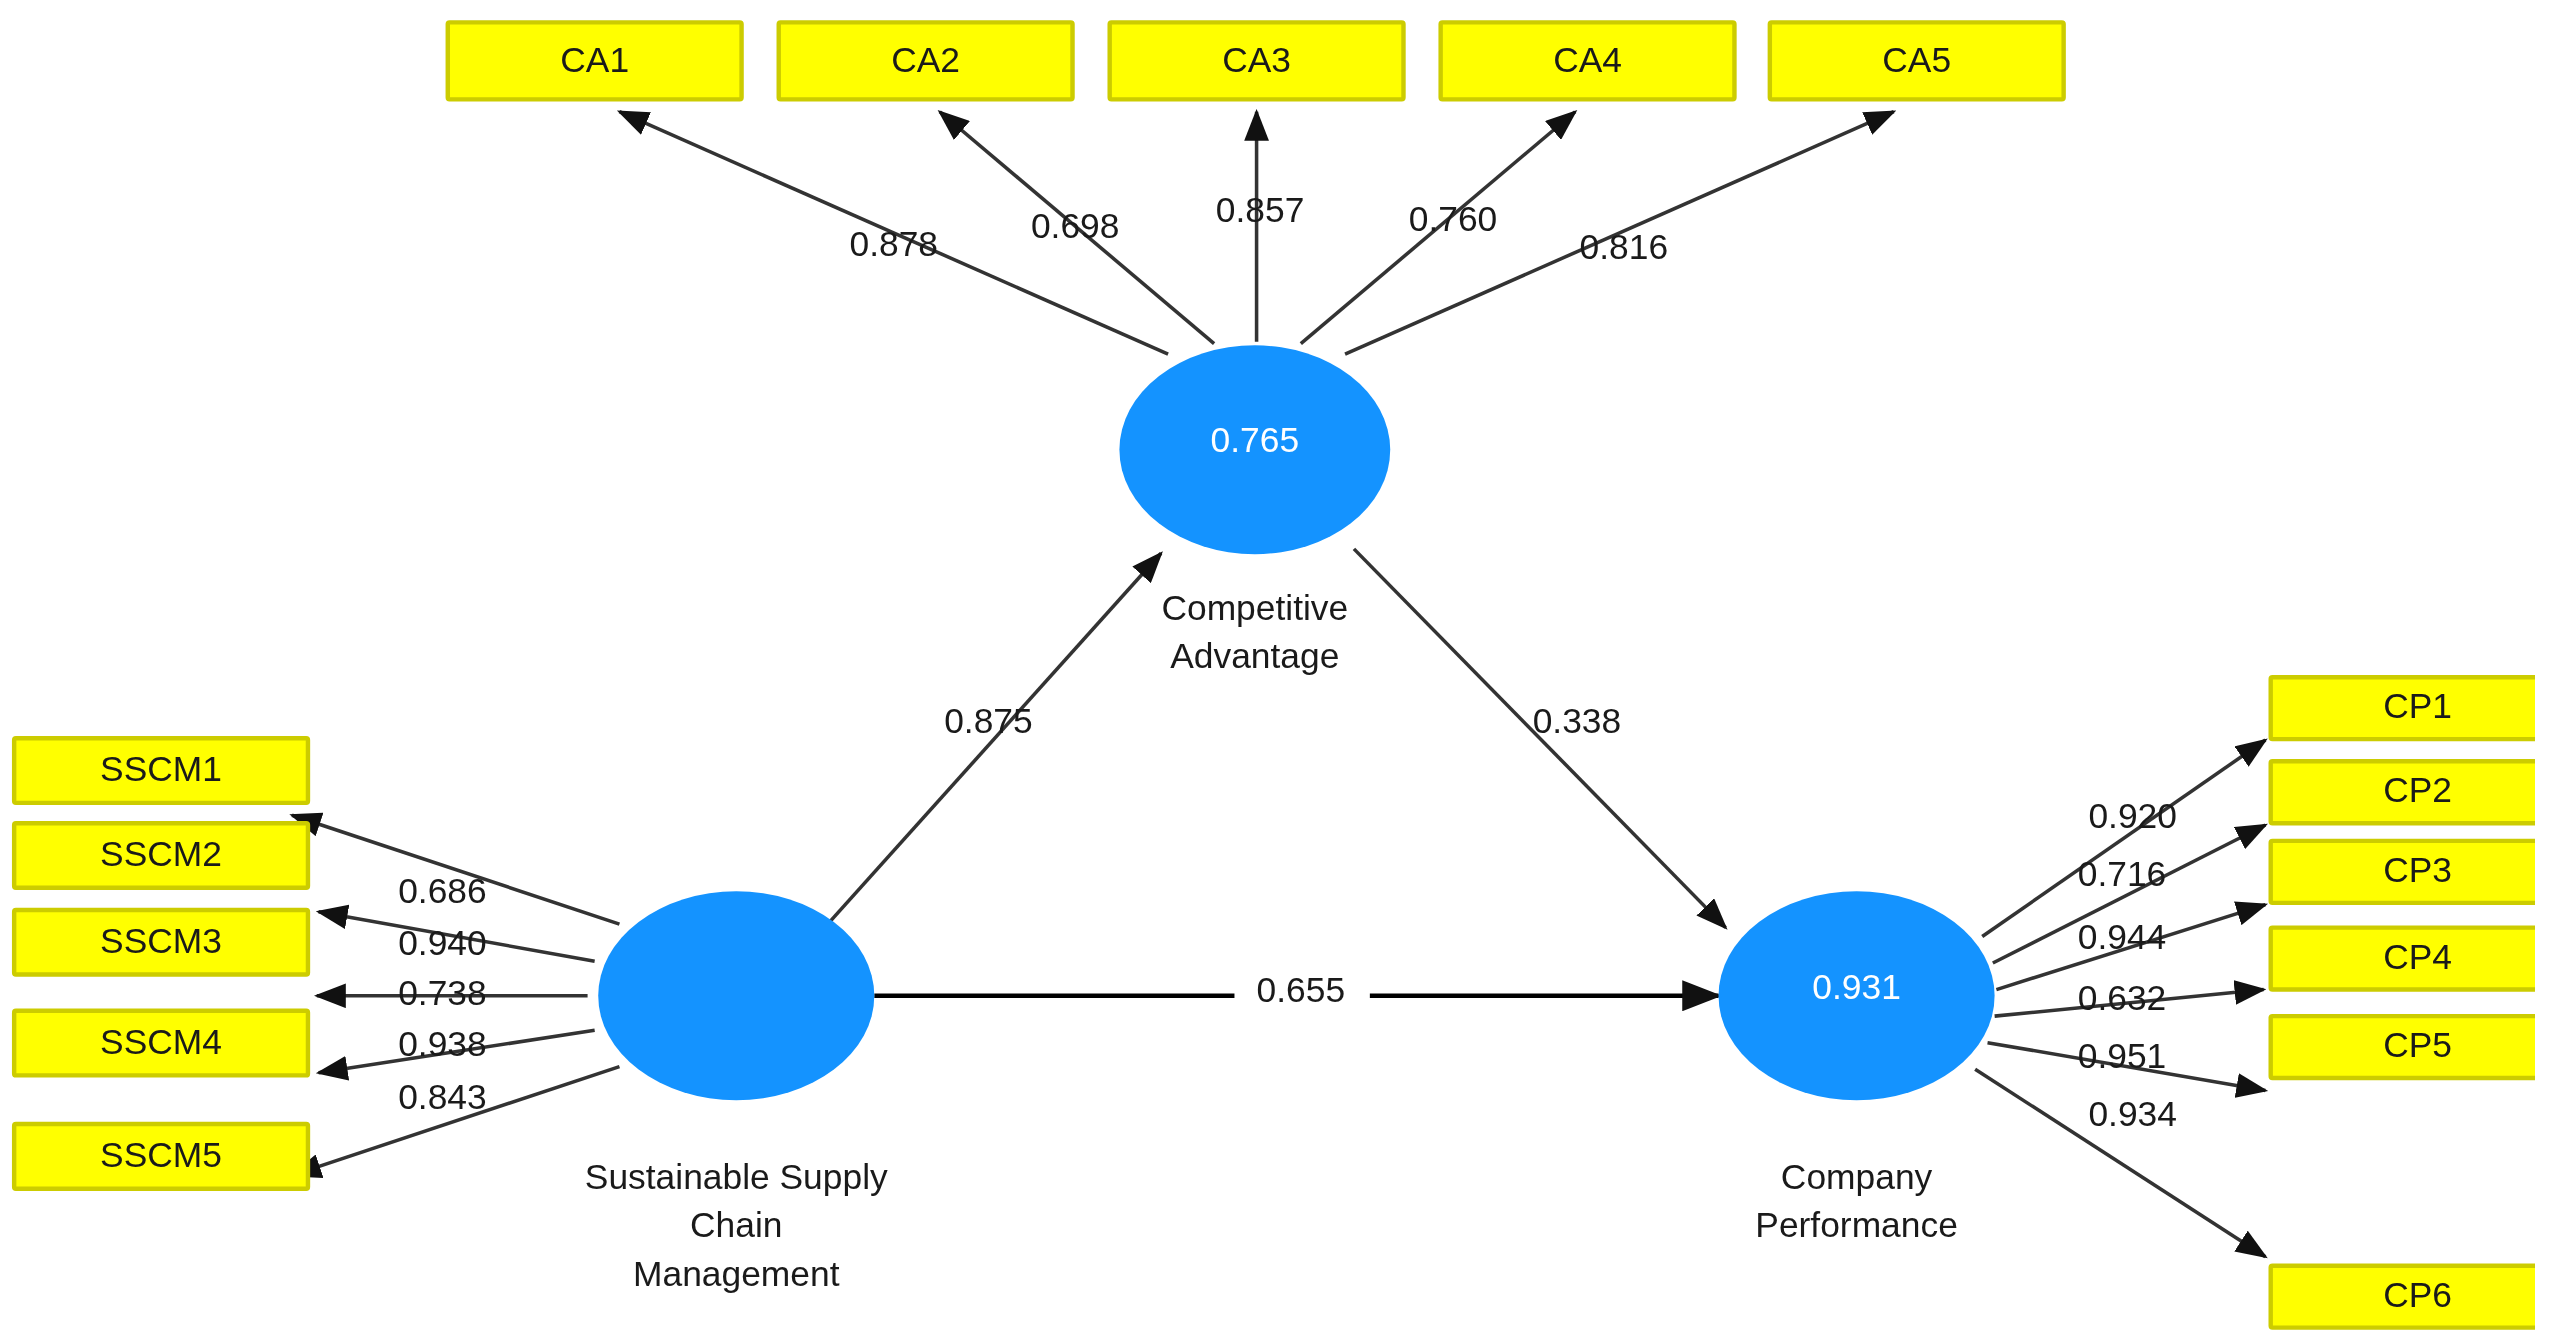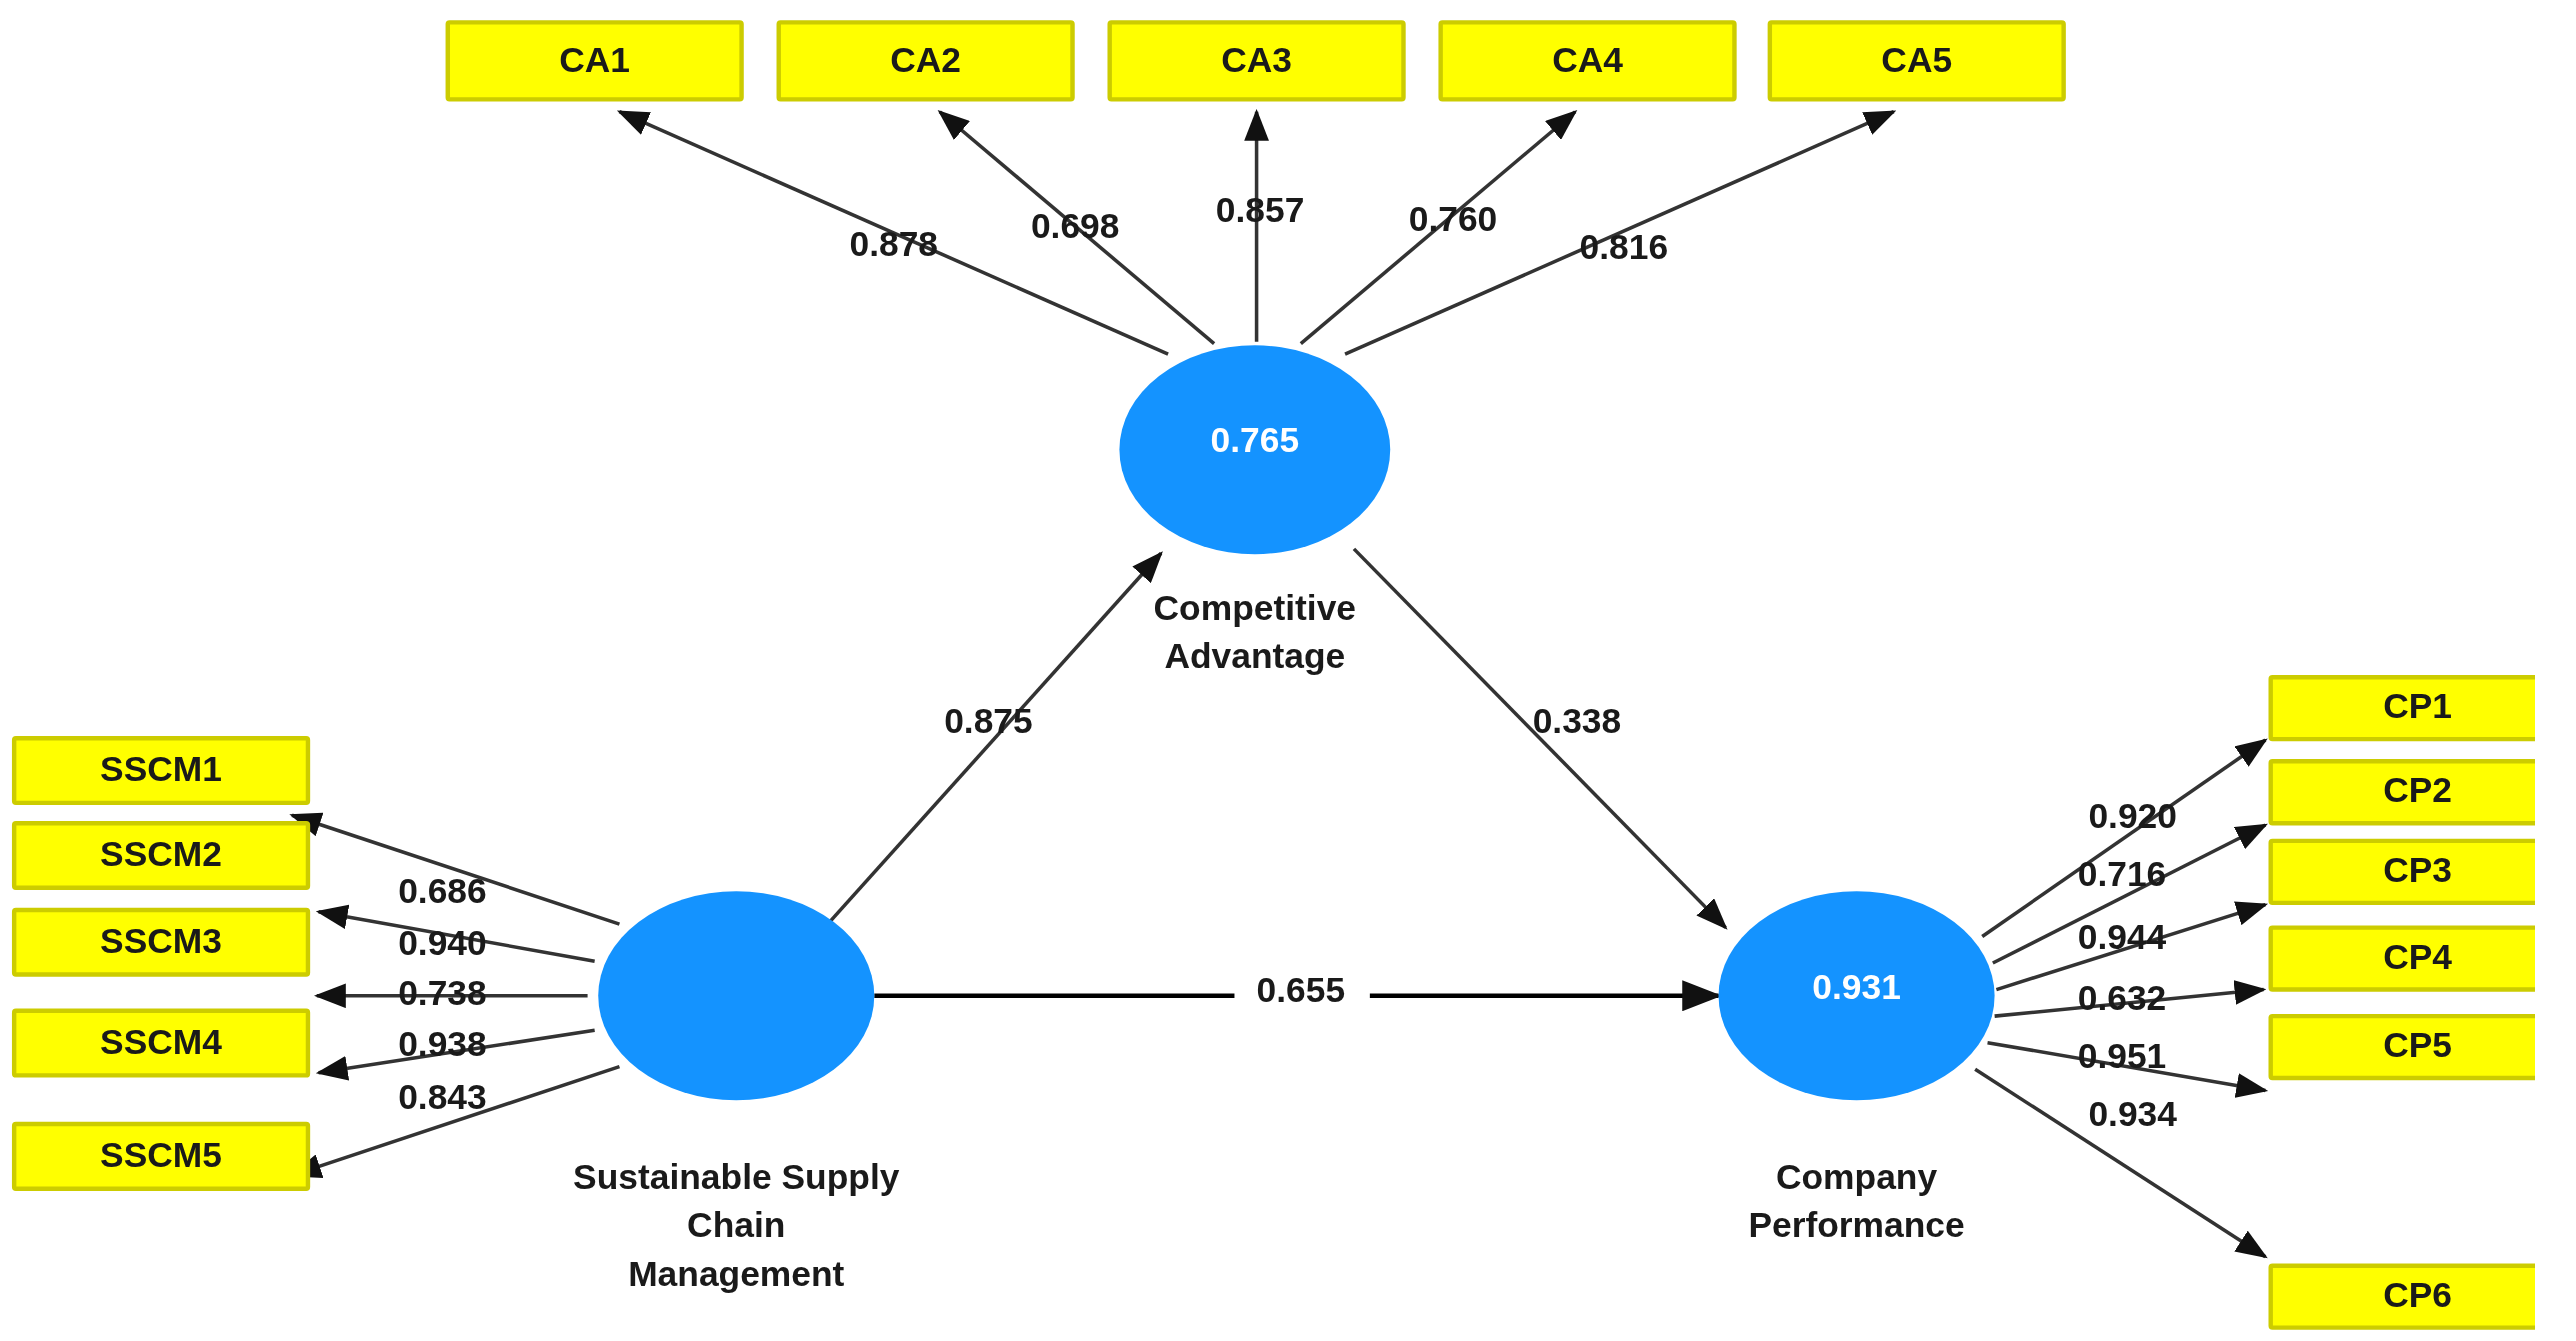--- a/index.html
+++ b/index.html
@@ -10,21 +10,20 @@
   }
   body {
     font-family: "Liberation Sans", sans-serif;
   }
   #diagram-root {
     position: relative;
     width: 2535px;
     height: 1342px;
     background: #ffffff;
     overflow: hidden;
-    font-weight: bold;
   }
   #sem-svg {
     position: absolute;
     top: 0;
     left: 0;
     width: 2576px;
     height: 1342px;
   }
   .indicator-box-rect {
     fill: #ffff00;

